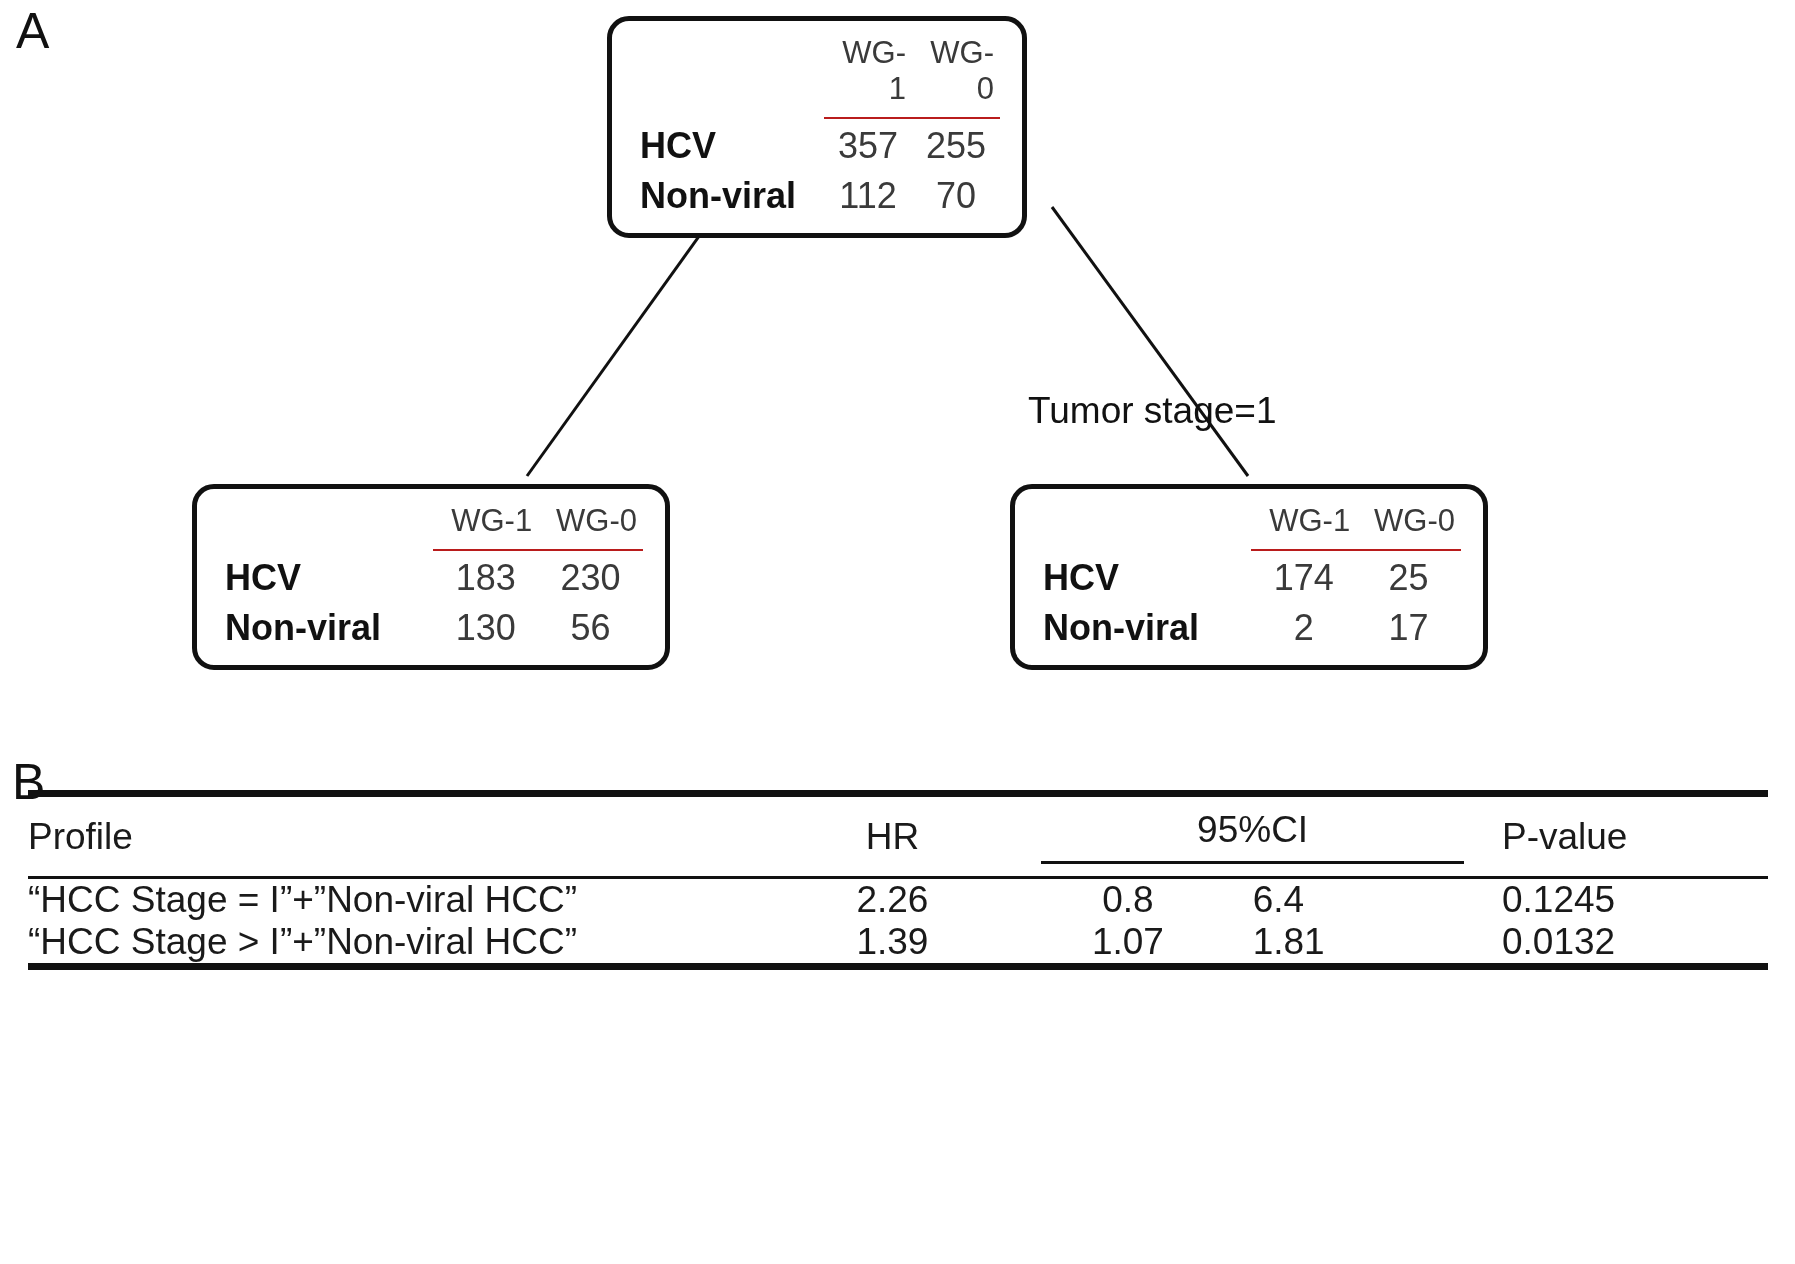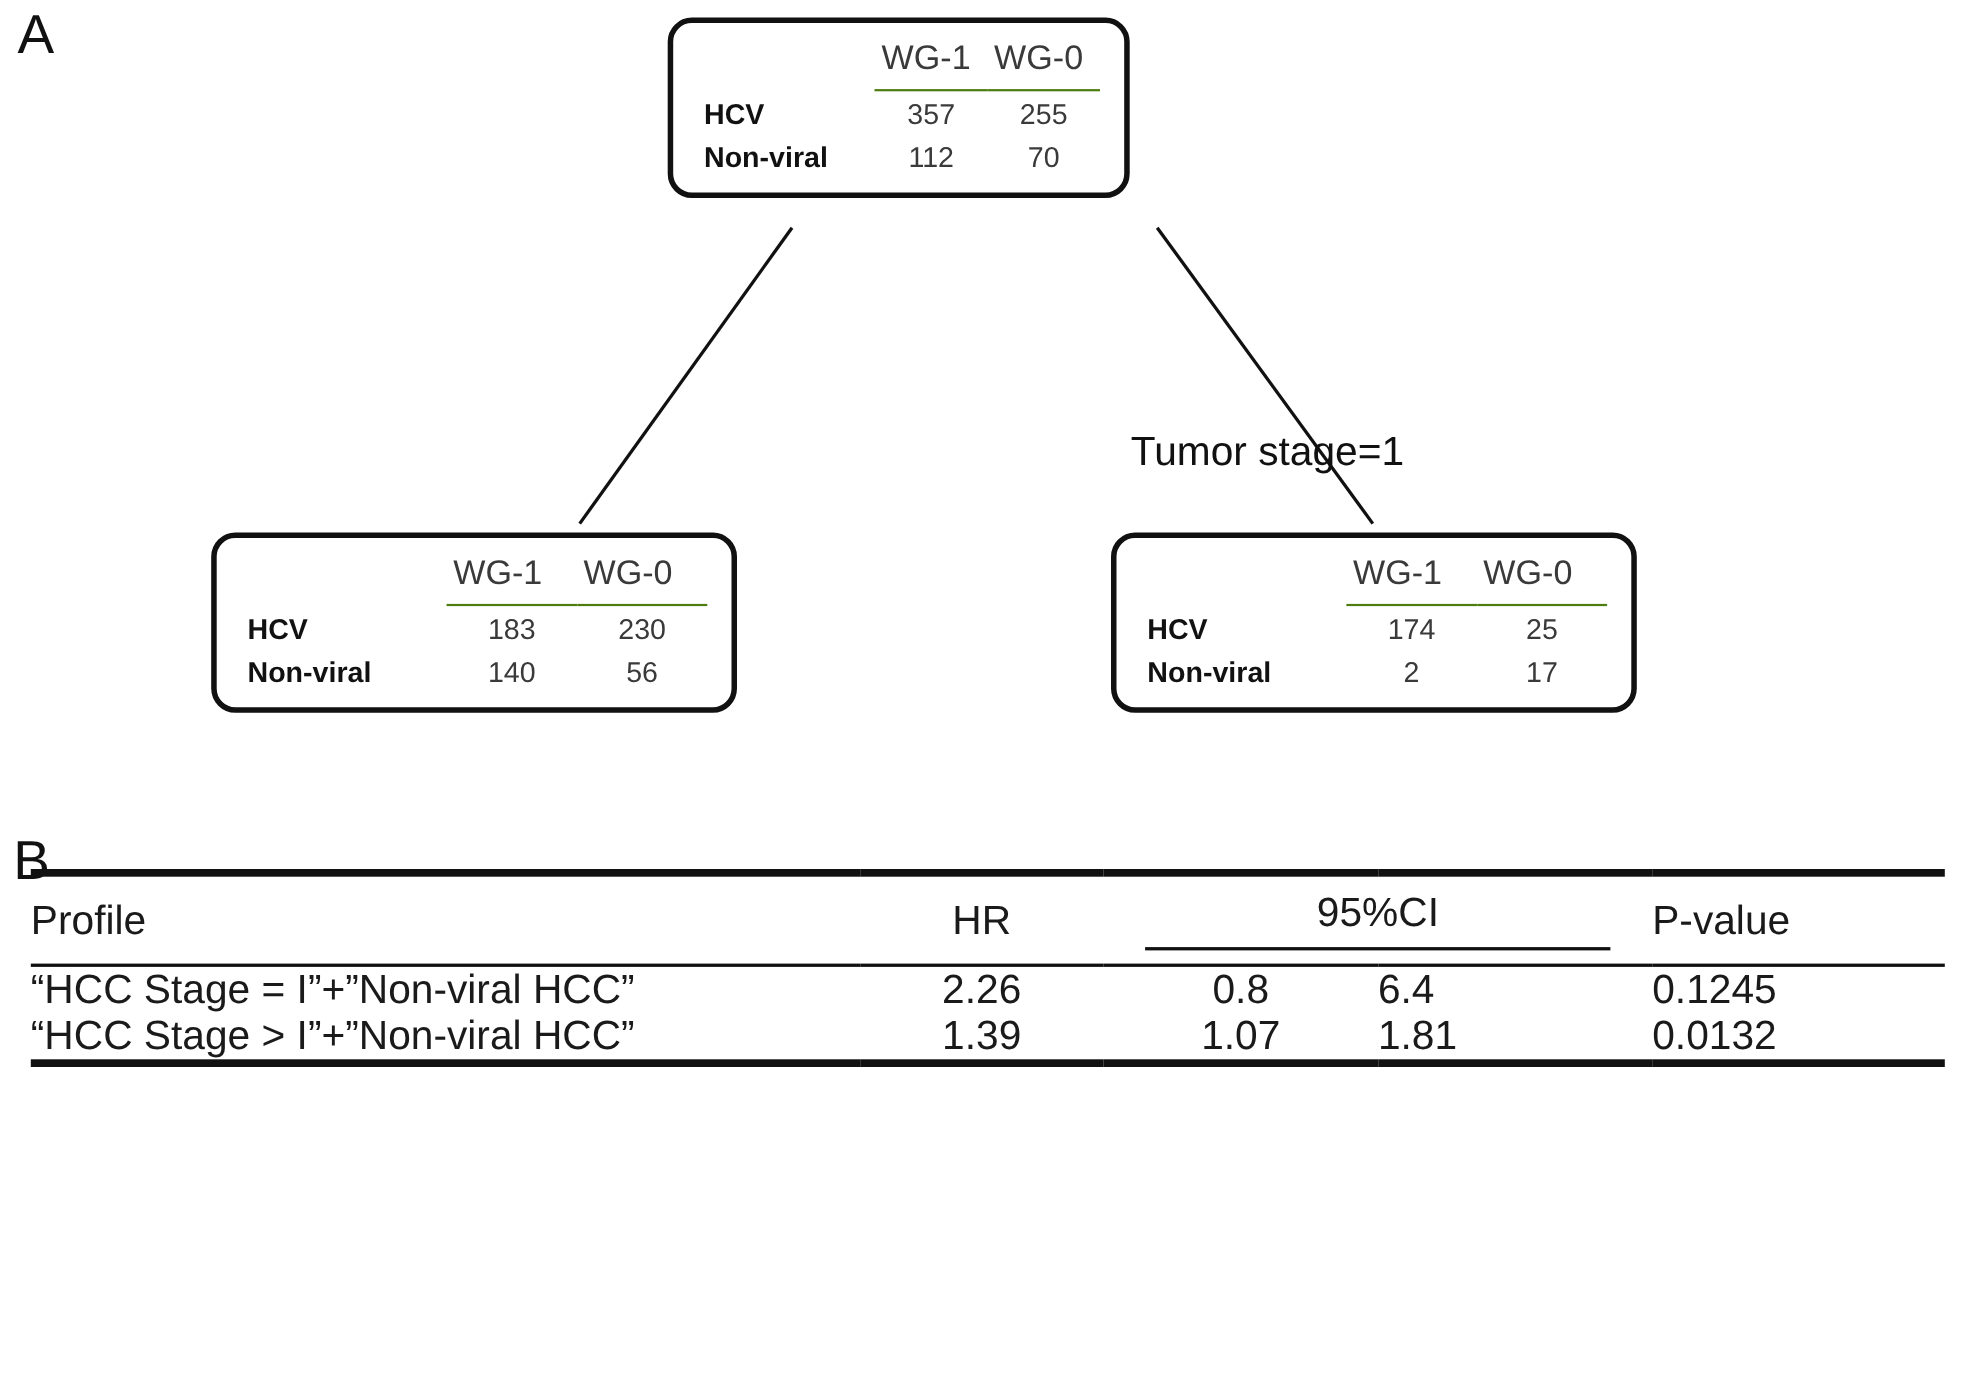--- a/index.html
+++ b/index.html
@@ -49,30 +49,30 @@
     padding: 12px 22px 14px 22px;
   }
   .node-table {
     border-collapse: collapse;
     width: 100%;
   }
   .node-table th {
     font-weight: 400;
     font-size: 31px;
     color: #3a3a3a;
-    text-align: left;
+    text-align: right;
     padding: 2px 6px 10px 6px;
-    border-bottom: 2px solid #4d7c0f;
+    border-bottom: 2px solid #b91c1c;
   }
   .node-table th.corner {
     border-bottom: none;
     text-align: left;
   }
   .node-table td {
-    font-size: 26px;
+    font-size: 36px;
     padding: 6px 6px 2px 6px;
     color: #3a3a3a;
     text-align: center;
     white-space: nowrap;
   }
   .node-table td.rowlabel {
     font-weight: bold;
     color: #111;
     text-align: left;
     padding-right: 28px;
@@ -207,21 +207,21 @@
         <th>WG-1</th>
         <th>WG-0</th>
       </tr>
       <tr>
         <td class="rowlabel">HCV</td>
         <td>183</td>
         <td>230</td>
       </tr>
       <tr>
         <td class="rowlabel">Non-viral</td>
-        <td>140</td>
+        <td>130</td>
         <td>56</td>
       </tr>
     </tbody>
       </table>
   </div>
 
   <div class="node-box" id="node-right">
     <table class="node-table">
       <tbody>
           <tr>

